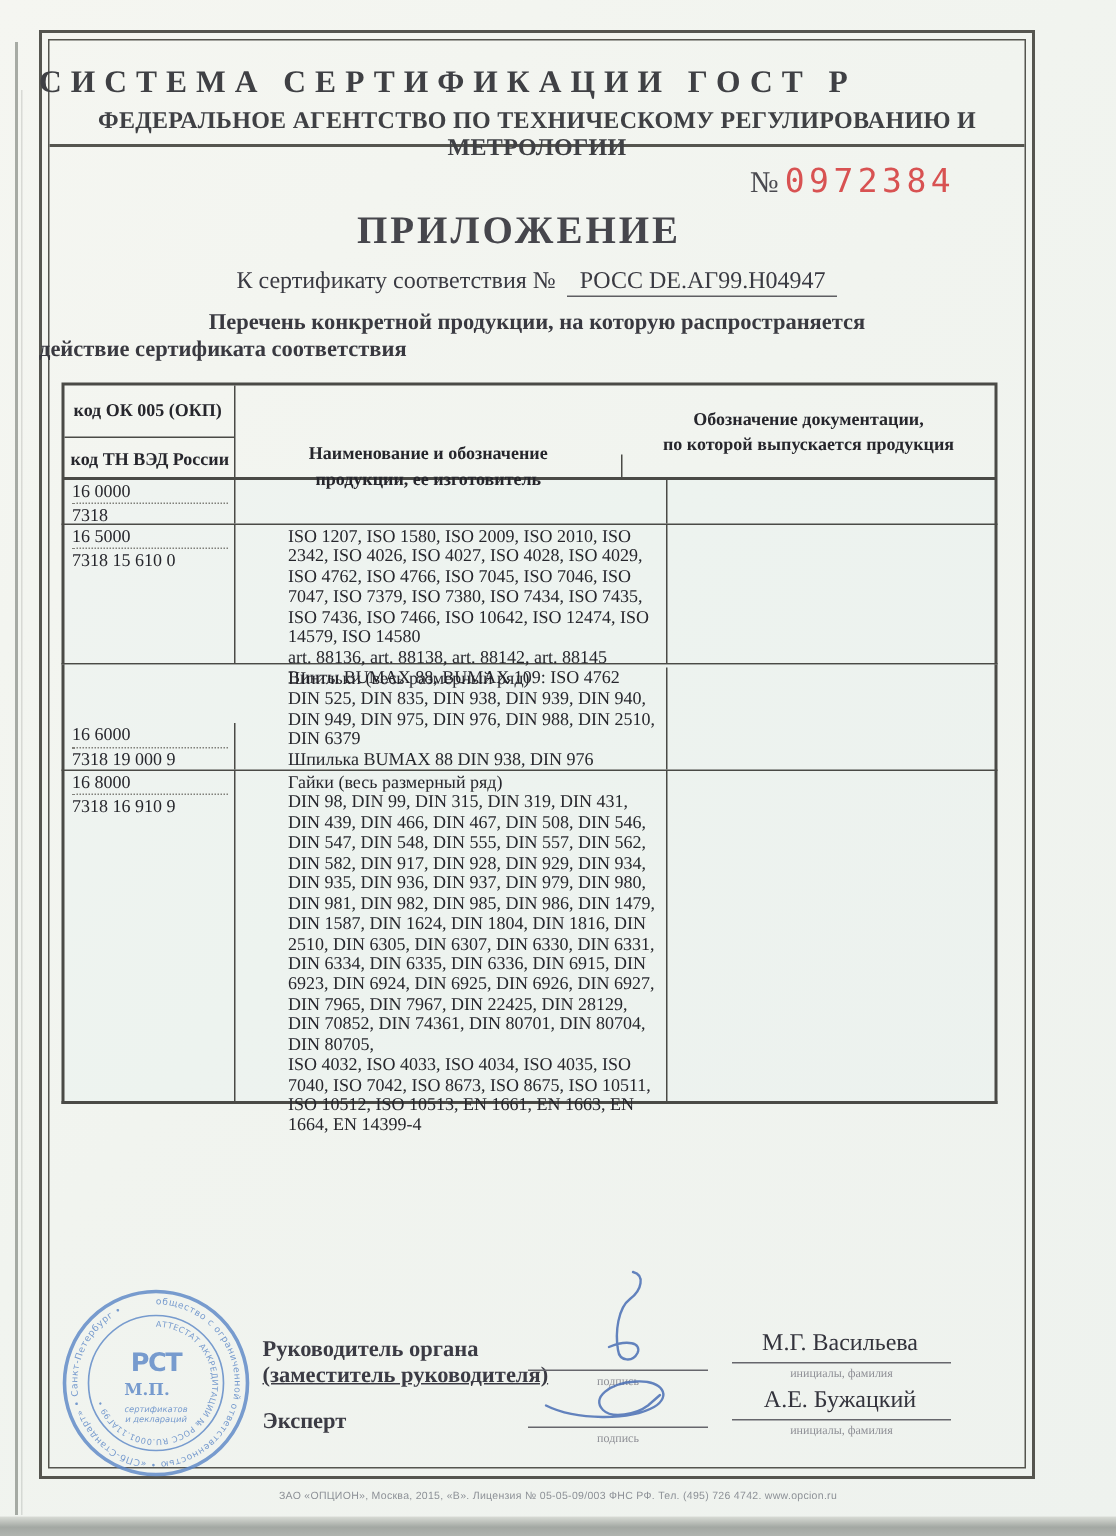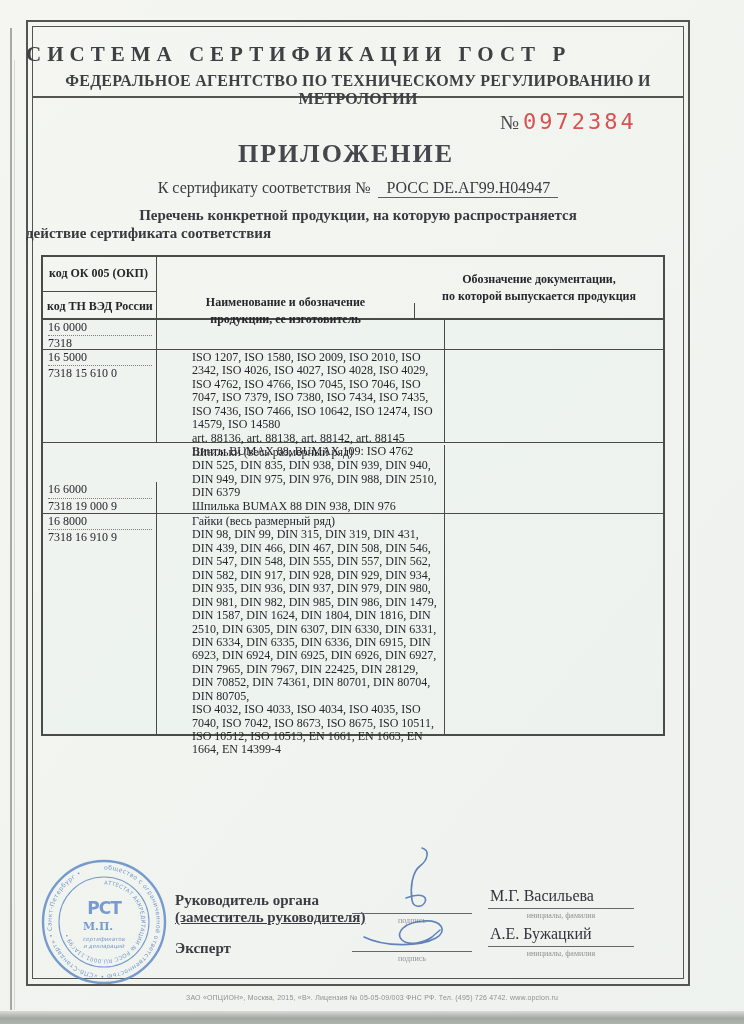--- a/index.html
+++ b/index.html
@@ -65,21 +65,21 @@
   .okp { border-bottom:1px dotted #80807a; padding-bottom:1px; margin-bottom:1px; }
   .td2 { width:258px; border-right:1px solid #4a4a46; padding:1px 5px 0 5px;
          line-height:1.12; white-space:pre-line;margin-left:30px; }
   .td3 { flex:1; }
 
   
   .sig-label-bold { position:absolute; font-size:15px; font-weight:bold; color:#3b3b44; }
   .u { text-decoration:underline; }
   .sig-rule { position:absolute; height:0; border-bottom:1px solid #66666c; }
   .sig-small { position:absolute; text-align:center; font-size:8px; color:#8f9096; }
-  .sig-name { position:absolute; font-size:16px; color:#33333c; }
+  .sig-name { position:absolute; text-align:center; font-size:16px; color:#33333c; }
 
   .stamp { position:absolute; left:38px; top:856px; width:132px; height:132px; }
   .ink { position:absolute; left:340px; top:840px; width:170px; height:120px; }
 
   .footer { position:absolute; left:0; top:994px; width:744px; text-align:center;
             font-size:7px; letter-spacing:.2px; color:#8d9197;
             font-family:"Liberation Sans", sans-serif; }
 </style>
 </head>
 <body>

